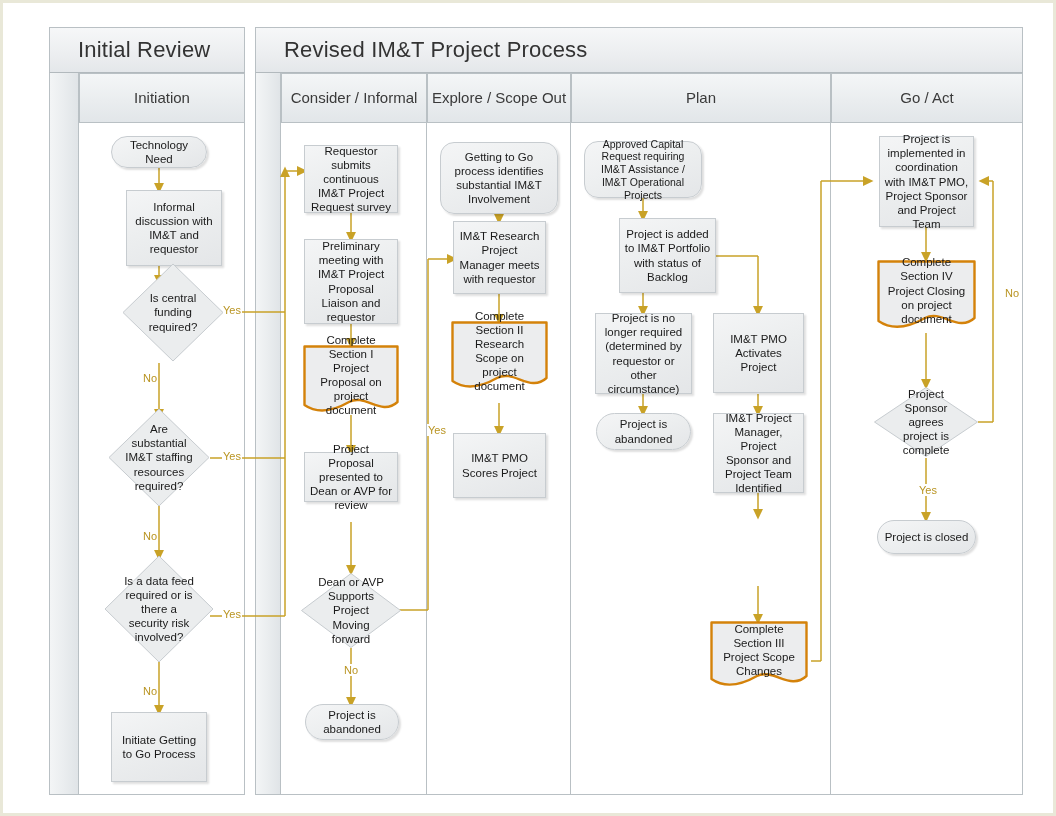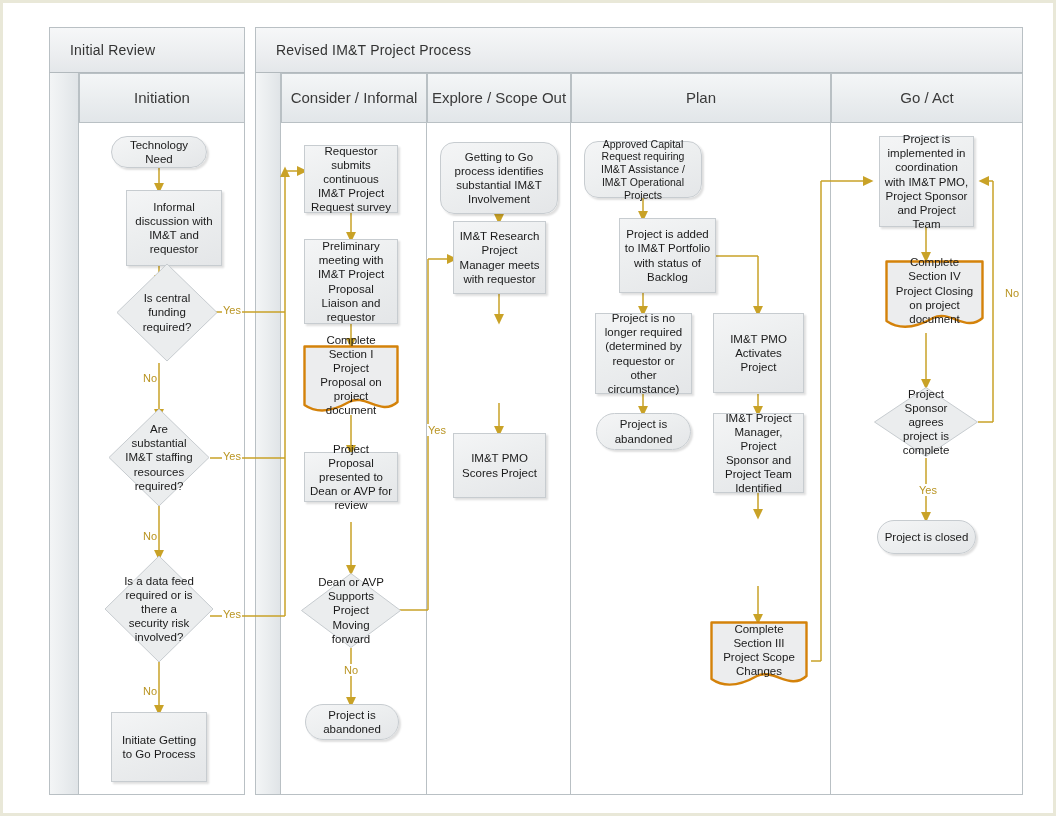--- a/index.html
+++ b/index.html
@@ -16,21 +16,21 @@
     background:#ffffff;
   }
   #canvas{position:absolute;left:0;top:0;width:1050px;height:810px;}
   .pool-title{
     position:absolute;box-sizing:border-box;
     border:1px solid #b9c0c4;border-bottom:1px solid #b2b9bd;
     background:linear-gradient(180deg,#f6f7f8 0%, #eceef0 60%, #e4e7ea 100%);
     display:flex;align-items:center;
     color:#333;
   }
-  .pool-title span{padding-left:20px;font-size:14px;font-weight:400;letter-spacing:.2px;}
+  .pool-title span{padding-left:28px;font-size:22px;font-weight:400;letter-spacing:.2px;}
   .lane-head{
     position:absolute;box-sizing:border-box;
     border:1px solid #b9c0c4;
     background:linear-gradient(180deg,#f4f6f7 0%, #eaedef 55%, #e2e6e9 100%);
     display:flex;align-items:center;justify-content:center;text-align:center;
     color:#3a3a3a;font-size:15px;line-height:1.25;
   }
   .lane-spine{
     position:absolute;box-sizing:border-box;
     border:1px solid #b9c0c4;border-top:none;
@@ -190,21 +190,21 @@
     <div class="lbl" style="left:340px;top:661px;">No</div>
     <div class="lbl" style="left:915px;top:481px;">Yes</div>
     <div class="lbl" style="left:1001px;top:284px;">No</div>
 
     <div class="node term" style="left:108px;top:133px;width:96px;height:32px;">
       <span>Technology Need</span>
     </div>
     <div class="node proc" style="left:123px;top:187px;width:96px;height:76px;">
       <span>Informal discussion with IM&amp;T and requestor</span>
     </div>
-    <div class="node dec" style="left:112px;top:259px;width:104px;height:101px;">
+    <div class="node dec" style="left:118px;top:259px;width:104px;height:101px;">
       <svg viewBox="0 0 104 101" preserveAspectRatio="none">
         <polygon points="52,2 102,50.5 52,99 2,50.5" fill="#ebedee" stroke="#c7ccd0" stroke-width="1"></polygon>
       </svg>
       <span class="txt">Is central funding required?</span>
     </div>
     <div class="node dec" style="left:104px;top:404px;width:104px;height:101px;">
       <svg viewBox="0 0 104 101" preserveAspectRatio="none">
         <polygon points="52,2 102,50.5 52,99 2,50.5" fill="#ebedee" stroke="#c7ccd0" stroke-width="1"></polygon>
       </svg>
       <span class="txt">Are substantial IM&amp;T staffing resources required?</span>
@@ -243,20 +243,26 @@
     <div class="node term" style="left:302px;top:701px;width:94px;height:36px;">
       <span>Project is abandoned</span>
     </div>
 
     <div class="node roundrect" style="left:437px;top:131px;width:118px;height:72px;">
       <span>Getting to Go process identifies substantial IM&amp;T Involvement</span>
     </div>
     <div class="node proc" style="left:450px;top:218px;width:93px;height:73px;">
       <span>IM&amp;T Research Project Manager meets with requestor</span>
     </div>
+    <div class="node doc" style="left:448px;top:318px;width:97px;height:72px;">
+      <svg viewBox="0 0 97 72" preserveAspectRatio="none">
+        <path d="M1.5,1.5 H95.5 V57 C79,72 63,48 46,57 C32,65 16,70 1.5,60 Z" fill="#ecedee" stroke="#d4820a" stroke-width="2.4" stroke-linejoin="round"></path>
+      </svg>
+      <span class="txt">Complete Section II Research Scope on project document</span>
+    </div>
     <div class="node proc" style="left:450px;top:430px;width:93px;height:65px;">
       <span>IM&amp;T PMO Scores Project</span>
     </div>
 
     <div class="node roundrect" style="left:581px;top:130px;width:118px;height:57px;">
       <span style="font-size:10.5px">Approved Capital Request requiring IM&amp;T Assistance / IM&amp;T Operational Projects</span>
     </div>
     <div class="node proc" style="left:592px;top:215px;width:97px;height:75px;margin-left:24px;">
       <span>Project is added to IM&amp;T Portfolio with status of Backlog</span>
     </div>
@@ -275,21 +281,21 @@
     <div class="node doc" style="left:707px;top:618px;width:98px;height:70px;">
       <svg viewBox="0 0 98 70" preserveAspectRatio="none">
         <path d="M1.5,1.5 H96.5 V55 C80,70 64,47 47,55 C33,63 16,68 1.5,58 Z" fill="#ecedee" stroke="#d4820a" stroke-width="2.4" stroke-linejoin="round"></path>
       </svg>
       <span class="txt">Complete Section III Project Scope Changes</span>
     </div>
 
     <div class="node proc" style="left:876px;top:133px;width:95px;height:91px;">
       <span>Project is implemented in coordination with IM&amp;T PMO, Project Sponsor and Project Team</span>
     </div>
-    <div class="node doc" style="left:874px;top:257px;width:99px;height:73px;margin-left:8px;">
+    <div class="node doc" style="left:874px;top:257px;width:99px;height:73px;">
       <svg viewBox="0 0 99 73" preserveAspectRatio="none">
         <path d="M1.5,1.5 H97.5 V58 C81,73 65,49 48,58 C34,66 16,71 1.5,61 Z" fill="#ecedee" stroke="#d4820a" stroke-width="2.4" stroke-linejoin="round"></path>
       </svg>
       <span class="txt">Complete Section IV Project Closing on project document</span>
     </div>
     <div class="node dec" style="left:870px;top:383px;width:106px;height:72px;">
       <svg viewBox="0 0 106 72" preserveAspectRatio="none">
         <polygon points="53,1.5 104.5,36 53,70.5 1.5,36" fill="#ebedee" stroke="#c7ccd0" stroke-width="1"></polygon>
       </svg>
       <span class="txt">Project Sponsor agrees project is complete</span>

